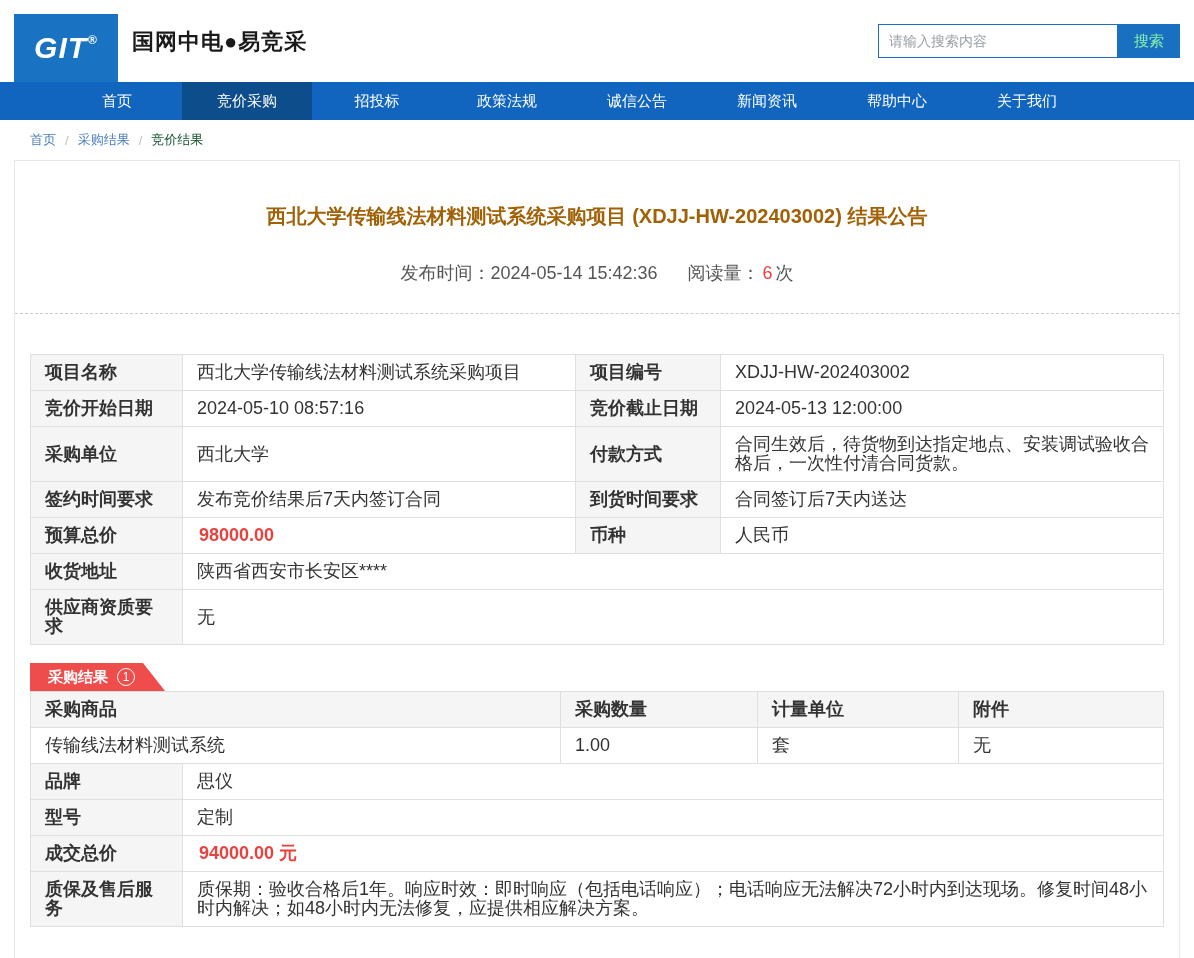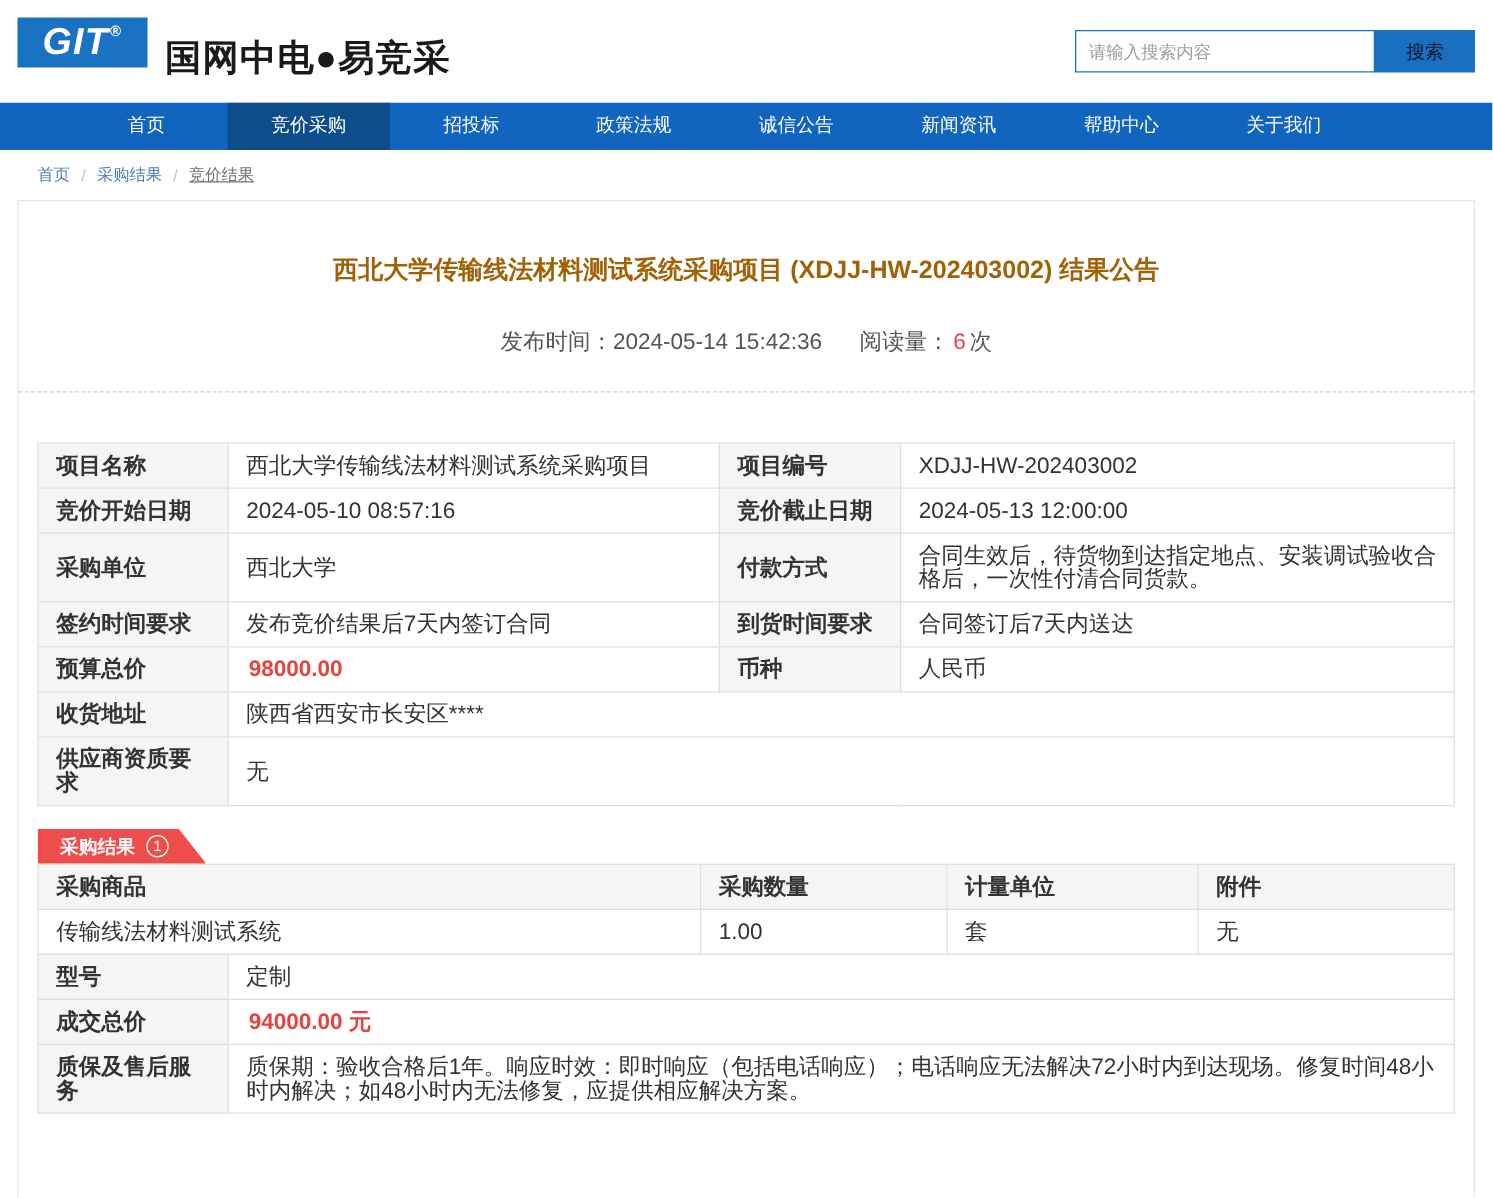--- a/index.html
+++ b/index.html
@@ -5,53 +5,53 @@
   * { margin: 0; padding: 0; box-sizing: border-box; }
   html, body {
     width: 1194px; height: 958px; overflow: hidden;
     background: #ffffff;
     font-family: "Liberation Sans", "DejaVu Sans", sans-serif;
     color: #333;
   }
   
   .header { position: relative; height: 82px; background: #fff; }
   .logo-box {
-    position: absolute; left: 14px; top: 14px; width: 104px; height: 40px;
+    position: absolute; left: 14px; top: 14px; width: 104px; height: 68px;
     background: #1a73c2; color: #fff;
     display: flex; align-items: center; justify-content: center;
   }
   .logo-text { font-style: italic; font-weight: bold; font-size: 30px; letter-spacing: 1px; }
   .logo-reg { font-size: 12px; vertical-align: 14px; font-style: normal; margin-left: 1px; }
-  .site-name { position: absolute; left: 132px; top: 27px; font-size: 29px; font-weight: bold; color: #1a1a1a; letter-spacing: 1px; }
+  .site-name { position: absolute; left: 132px; top: 27px; font-size: 22px; font-weight: bold; color: #1a1a1a; letter-spacing: 1px; }
   .search { position: absolute; right: 14px; top: 24px; display: flex; }
   .search input {
     width: 240px; height: 34px; border: 1px solid #1a70c0;
     padding: 0 10px; font-size: 14px; color: #333; outline: none;
     font-family: inherit;
   }
   .search input::placeholder { color: #9aa0a6; }
   .search button {
-    width: 80px; height: 34px; background: #1a70c0; color: #0f172a;
+    width: 62px; height: 34px; background: #1a70c0; color: #86efac;
     border: none; font-size: 15px; cursor: pointer; font-family: inherit;
   }
   
   .nav { height: 38px; background: #1165bf; display: flex; padding-left: 52px; }
   .nav-item {
     width: 130px; line-height: 38px; text-align: center;
     color: #fff; font-size: 15px; cursor: pointer; white-space: nowrap;
   }
   .nav-item.active { background: #0d4d8c; }
   
   .breadcrumb {
     margin: 11px 0 0 30px; font-size: 13px; height: 18px;
     display: flex; align-items: center; gap: 9px;
   }
   .crumb-link { color: #4a7fba; cursor: pointer; text-decoration: none; }
   .crumb-sep { color: #c0c0c0; }
-  .crumb-current { color: #737373; text-decoration: underline; }
+  .crumb-current { color: #14532d; }
   
   .card {
     margin: 11px 14px 0; border: 1px solid #e7e7e7;
     padding: 0 15px 80px; min-height: 900px; background: #fff;
   }
   .title {
     margin-top: 42px; text-align: center;
     font-size: 20px; font-weight: bold; color: #a16207; line-height: 26px;
   }
   .meta { margin-top: 32px; text-align: center; font-size: 18px; color: #555; }
@@ -204,20 +204,24 @@
     </tr>
   </tbody>
     </table>
 
   <table class="result-bottom">
     <colgroup>
         <col style="width:152px">
         <col>
       </colgroup>
     <tbody>
+        <tr>
+      <td class="lbl">品牌</td>
+      <td>思仪</td>
+    </tr>
     <tr>
       <td class="lbl">型号</td>
       <td>定制</td>
     </tr>
     <tr>
       <td class="lbl">成交总价</td>
       <td class="red-price">94000.00 元</td>
     </tr>
     <tr>
       <td class="lbl">质保及售后服务</td>

